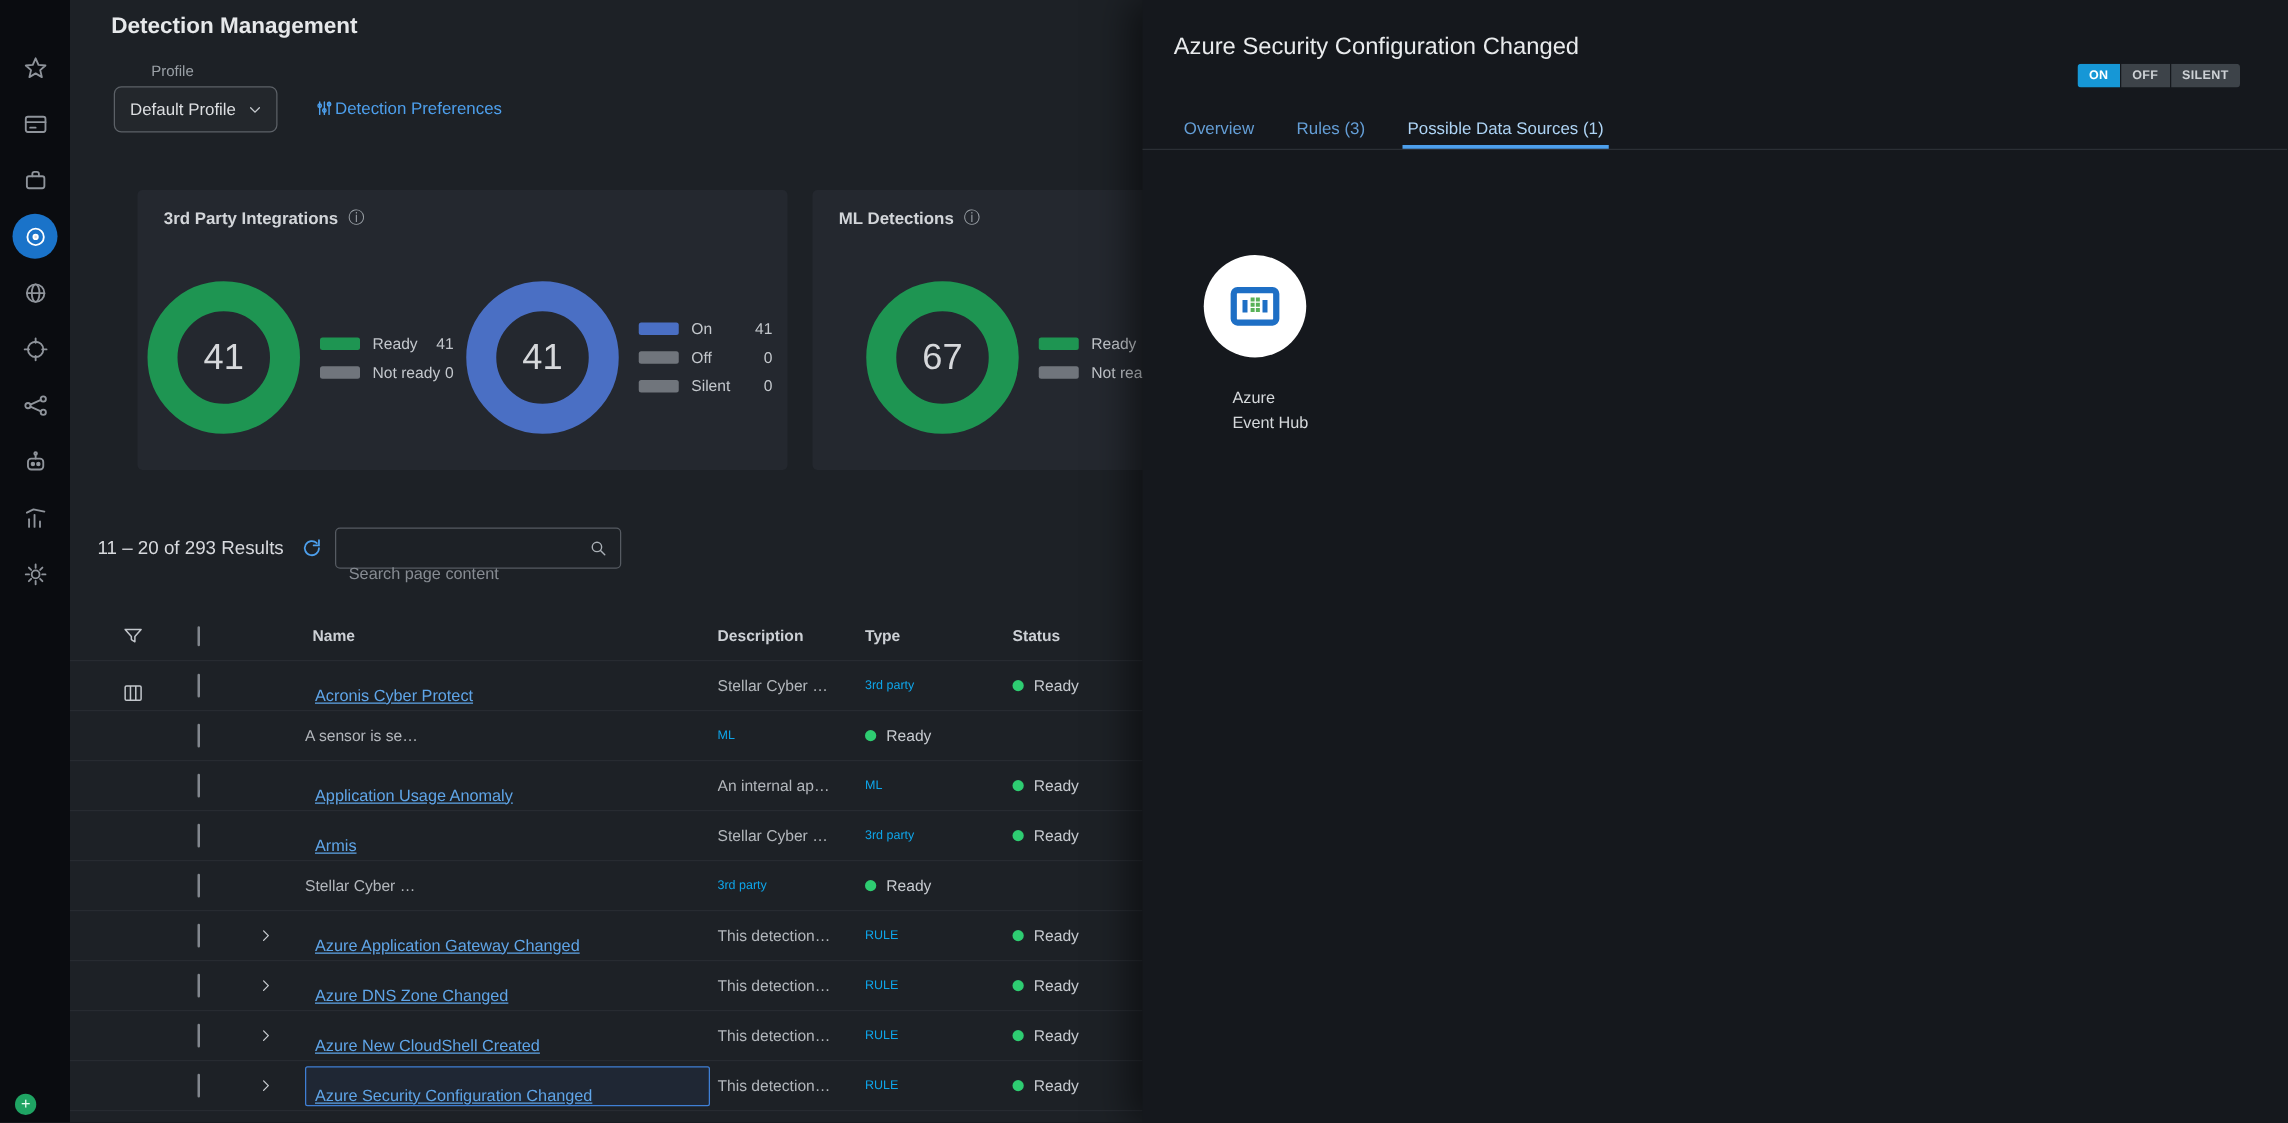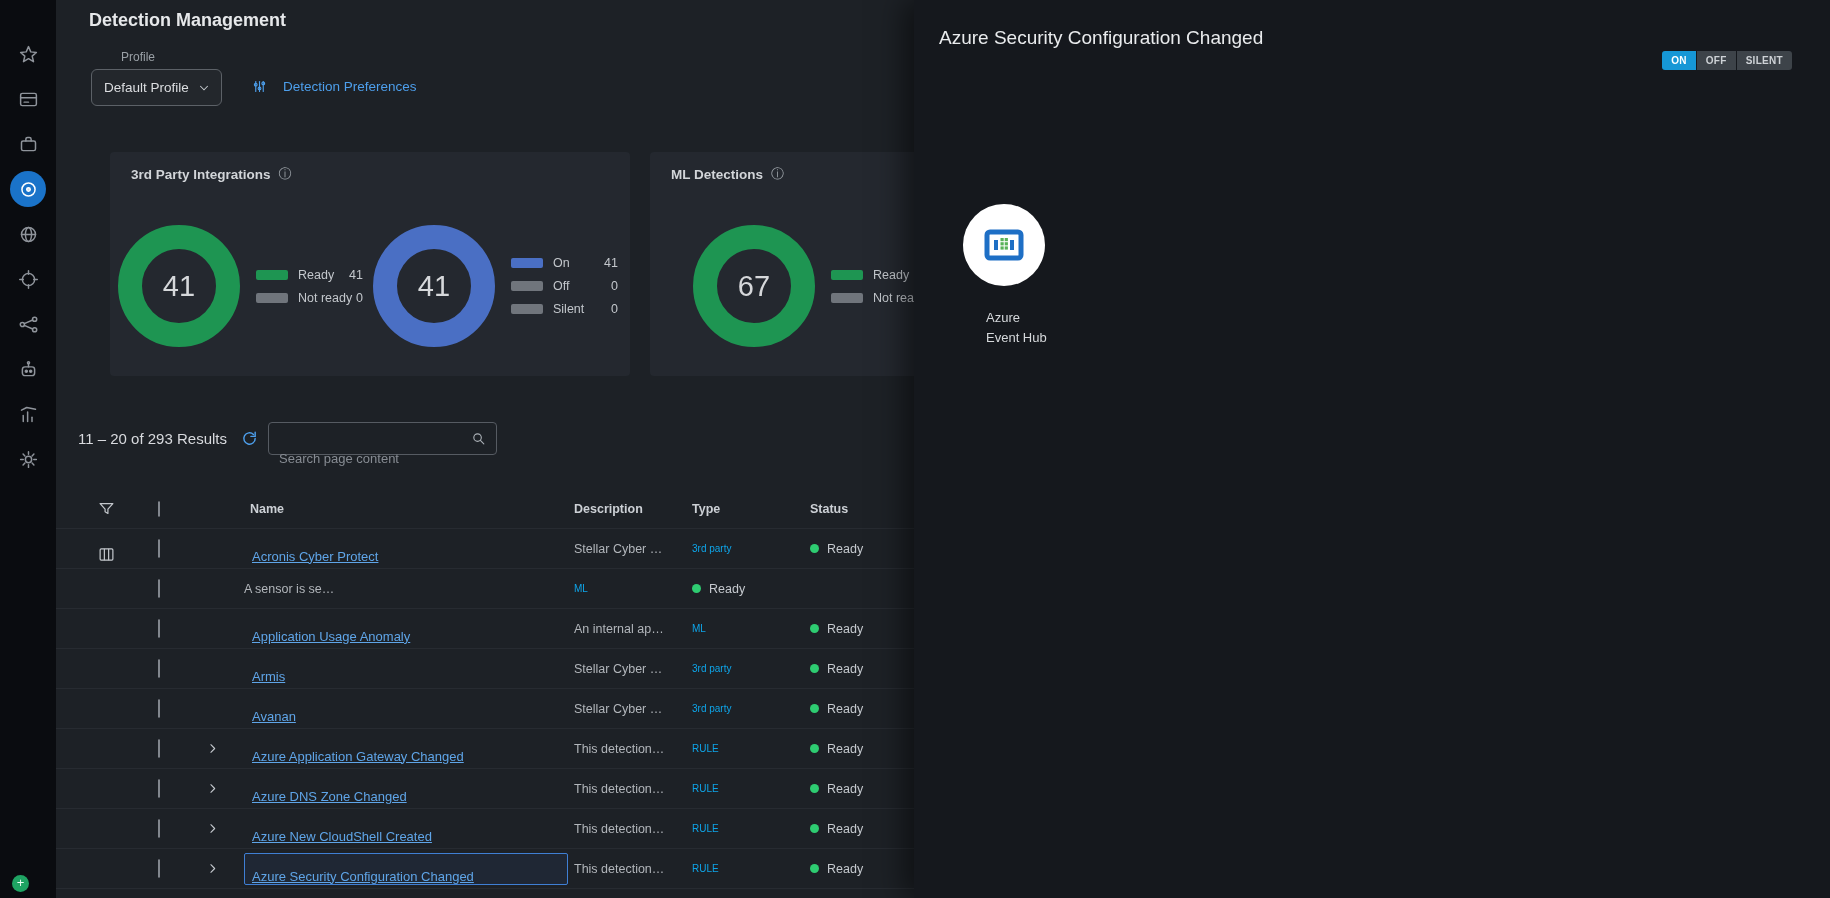--- a/index.html
+++ b/index.html
@@ -15,21 +15,21 @@
   .s-item.active svg { stroke:#ffffff; }
   .s-ic { display:flex; }
   .s-plus { position:absolute; bottom:6px; left:12px; width:17px; height:17px; border-radius:50%; background:#1fa463; color:#eafff3; font-size:13px; line-height:15px; text-align:center; cursor:pointer; }
 
   
   .main { position:absolute; left:56px; top:0; width:858px; height:658px; z-index:1; }
   .page-title { position:absolute; left:33px; top:10px; font-size:18px; font-weight:700; color:#e6e8ea; }
   .profile-label { position:absolute; left:45px; top:50px; font-size:12px; color:#9aa0a6;margin-left:20px; }
   .dropdown { position:absolute; left:35px; top:69px; width:131px; height:37px; background:#23272c; border:1px solid #5c6167; border-radius:6px; display:flex; align-items:center; justify-content:space-between; padding:0 10px 0 12px; font-size:13.5px; color:#dcdee1; cursor:pointer; }
   .dropdown svg { width:14px; height:14px; stroke:#c3c7cc; fill:none; stroke-width:1.8; stroke-linecap:round; }
-  .pref-link { position:absolute; left:196px; top:79px; display:flex; align-items:center; gap:16px; color:#4d9fec; font-size:13.5px; cursor:pointer; }
+  .pref-link { position:absolute; left:196px; top:79px; display:flex; align-items:center; gap:1px; color:#4d9fec; font-size:13.5px; cursor:pointer; }
   .pref-link svg { width:15px; height:15px; stroke:#4d9fec; fill:none; stroke-width:1.8; stroke-linecap:round; }
 
   
   .card { position:absolute; top:152px; width:520px; height:224px; background:#24282f; border-radius:4px; }
   #card0 { left:54px; } #card1 { left:594px; }
   .card-title { position:absolute; left:21px; top:13px; font-size:13.5px; font-weight:600; color:#d2d5d9; display:flex; align-items:center; gap:8px; }
   .info { font-size:13px; color:#9aa0a6; font-weight:400; cursor:pointer; }
   .card-body { position:absolute; top:73px; left:0; right:0; height:122px; display:flex; }
   .card-body.double { padding-left:8px; }
   .card-body.single { padding-left:43px; }
@@ -368,23 +368,20 @@
           <div class="desc">Stellar Cyber …</div>
           <div class="type">3rd party</div>
           <div class="status">
             <span class="dot" style="background: rgb(46, 204, 113);"></span>
             <span>Ready</span>
           </div>
         </div>
         <div class="trow">
           <div><span class="cbx"></span></div>
           <div></div>
-          <div class="namecell">
-            <a class="namelink">Avanan</a>
-          </div>
           <div class="desc">Stellar Cyber …</div>
           <div class="type">3rd party</div>
           <div class="status">
             <span class="dot" style="background: rgb(46, 204, 113);"></span>
             <span>Ready</span>
           </div>
         </div>
         <div class="trow">
           <div><span class="cbx"></span></div>
           <div>
@@ -464,20 +461,25 @@
       </div>
   </div>
 </main>
 
 <aside class="panel">
   <h2 class="panel-title">Azure Security Configuration Changed</h2>
   <div class="toggle" id="toggle">
       <span class="tg on" style="background: rgb(22, 151, 214);">ON</span>
       <span class="tg">OFF</span>
       <span class="tg">SILENT</span>
+    </div>
+  <div class="tabs" id="tabs">
+      <span class="tab">Overview</span>
+      <span class="tab">Rules (3)</span>
+      <span class="tab active">Possible Data Sources (1)</span>
     </div>
   <div class="sources" id="sources">
       <div class="tile">
         <div class="tile-icon">
           <svg viewBox="0 0 48 48" width="48" height="48" fill="none">
             <rect x="7" y="11" width="34" height="26" rx="3" fill="#ffffff" stroke="#1e6fc5" stroke-width="5"></rect>
             <rect x="14" y="19" width="4" height="10" fill="#1e6fc5"></rect>
             <rect x="30" y="19" width="4" height="10" fill="#1e6fc5"></rect>
             <rect x="20.5" y="17" width="3.2" height="3.2" fill="#59b259"></rect>
             <rect x="24.7" y="17" width="3.2" height="3.2" fill="#59b259"></rect>

